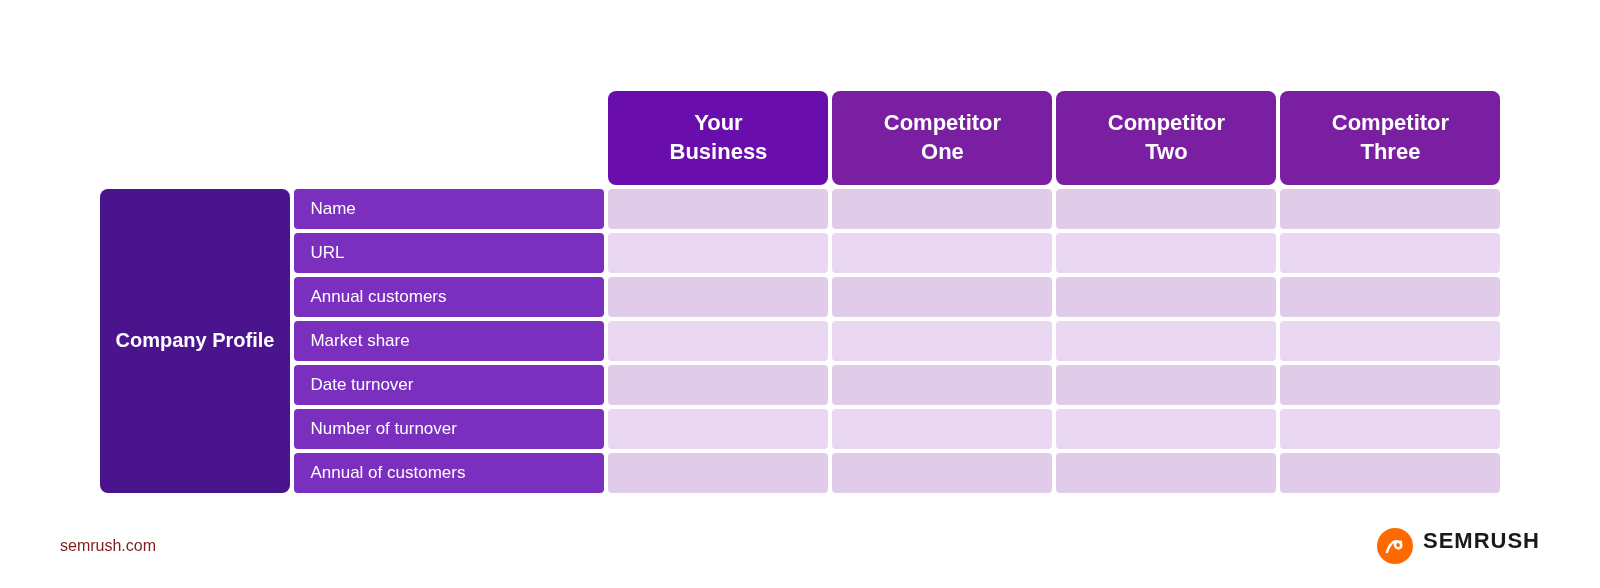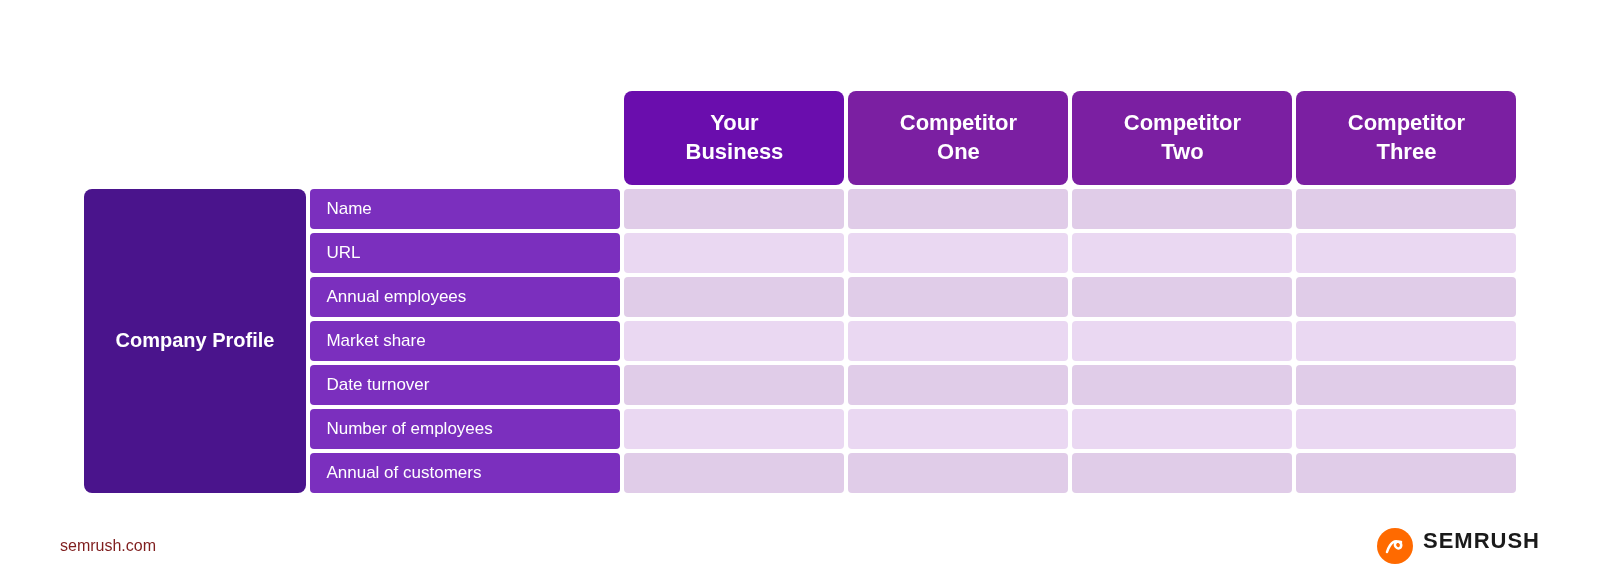--- a/index.html
+++ b/index.html
@@ -62,21 +62,21 @@
 
     
     .row-section-header {
       background: #4a148c;
       color: #ffffff;
       font-size: 20px;
       font-weight: 700;
       text-align: center;
       vertical-align: middle;
       border-radius: 8px;
-      padding: 10px 32px;
+      padding: 10px 16px;
     }
 
     
     .sub-label-cell {
       background: #7b2fbe;
       color: #ffffff;
       font-size: 17px;
       font-weight: 400;
       padding: 10px 16px;
       border-radius: 4px;
@@ -159,21 +159,21 @@
 
         <tr>
           <td class="sub-label-cell">URL</td>
           <td class="data-cell"></td>
           <td class="data-cell"></td>
           <td class="data-cell"></td>
           <td class="data-cell"></td>
         </tr>
 
         <tr>
-          <td class="sub-label-cell">Annual employees</td>
+          <td class="sub-label-cell">Annual customers</td>
           <td class="data-cell"></td>
           <td class="data-cell"></td>
           <td class="data-cell"></td>
           <td class="data-cell"></td>
         </tr>
 
         <tr>
           <td class="sub-label-cell">Market share</td>
           <td class="data-cell"></td>
           <td class="data-cell"></td>
@@ -183,21 +183,21 @@
 
         <tr>
           <td class="sub-label-cell">Date turnover</td>
           <td class="data-cell"></td>
           <td class="data-cell"></td>
           <td class="data-cell"></td>
           <td class="data-cell"></td>
         </tr>
 
         <tr>
-          <td class="sub-label-cell">Number of employees</td>
+          <td class="sub-label-cell">Number of turnover</td>
           <td class="data-cell"></td>
           <td class="data-cell"></td>
           <td class="data-cell"></td>
           <td class="data-cell"></td>
         </tr>
 
         <tr>
           <td class="sub-label-cell">Annual of customers</td>
           <td class="data-cell"></td>
           <td class="data-cell"></td>

